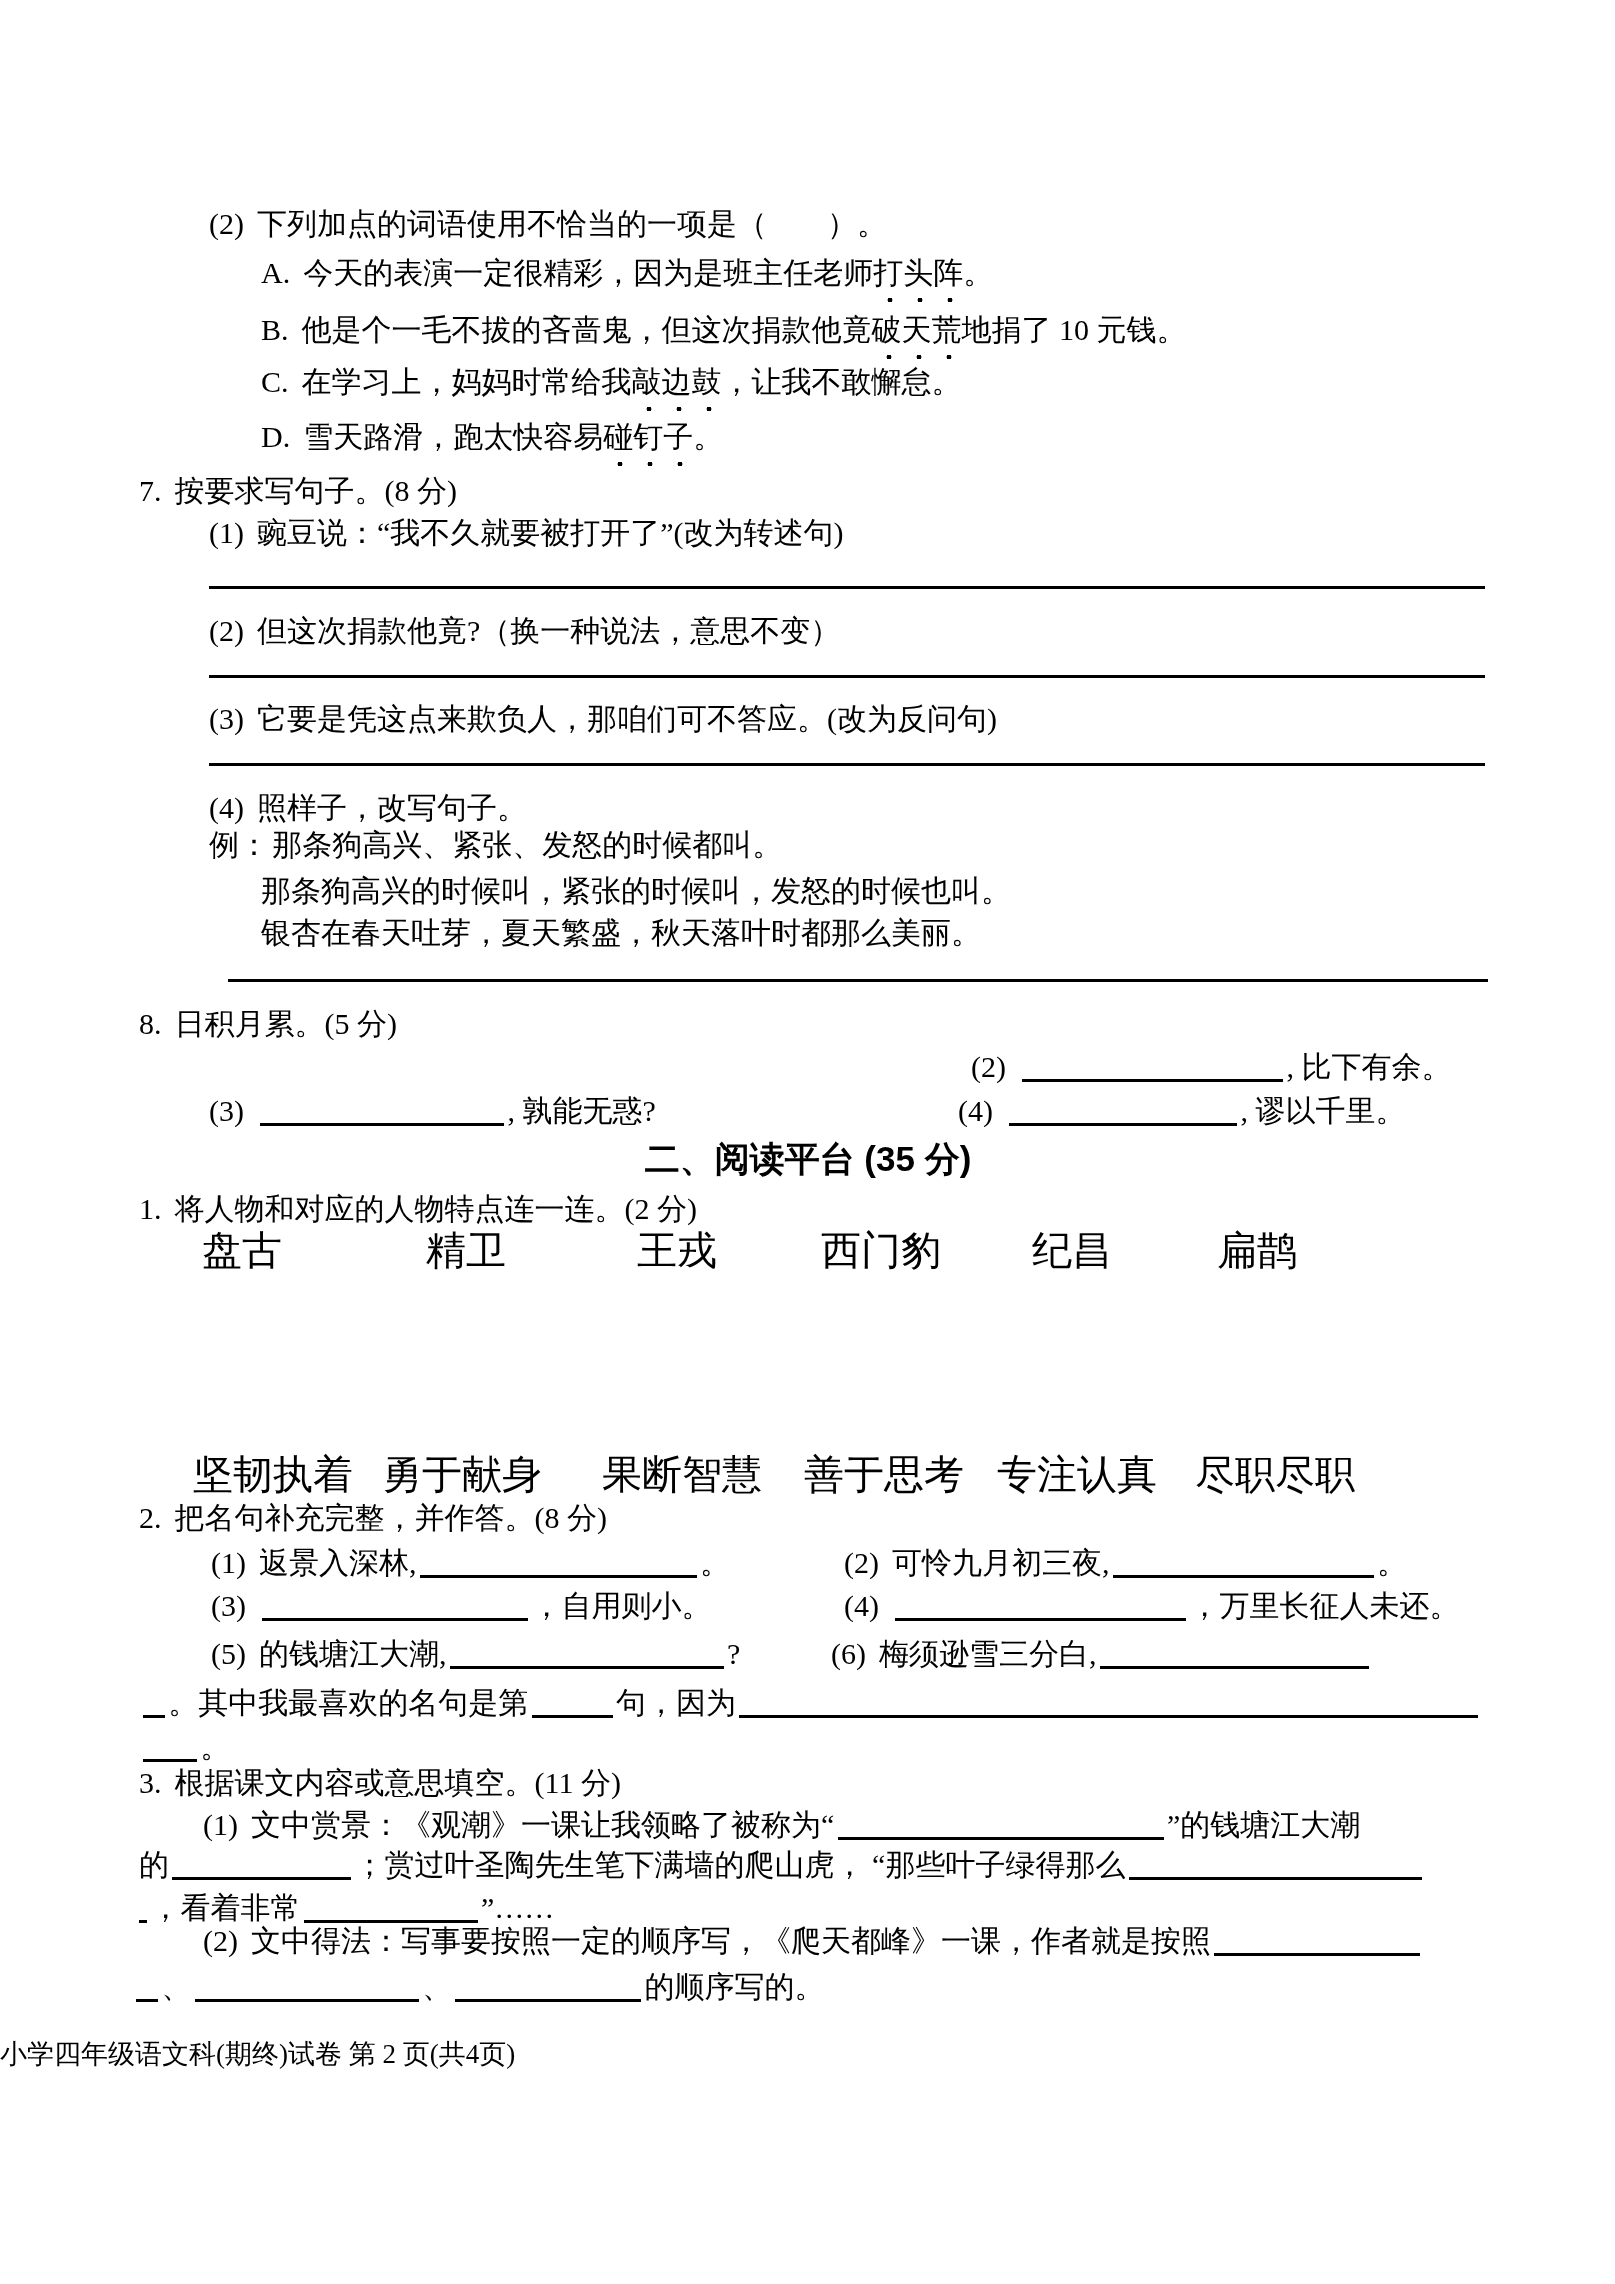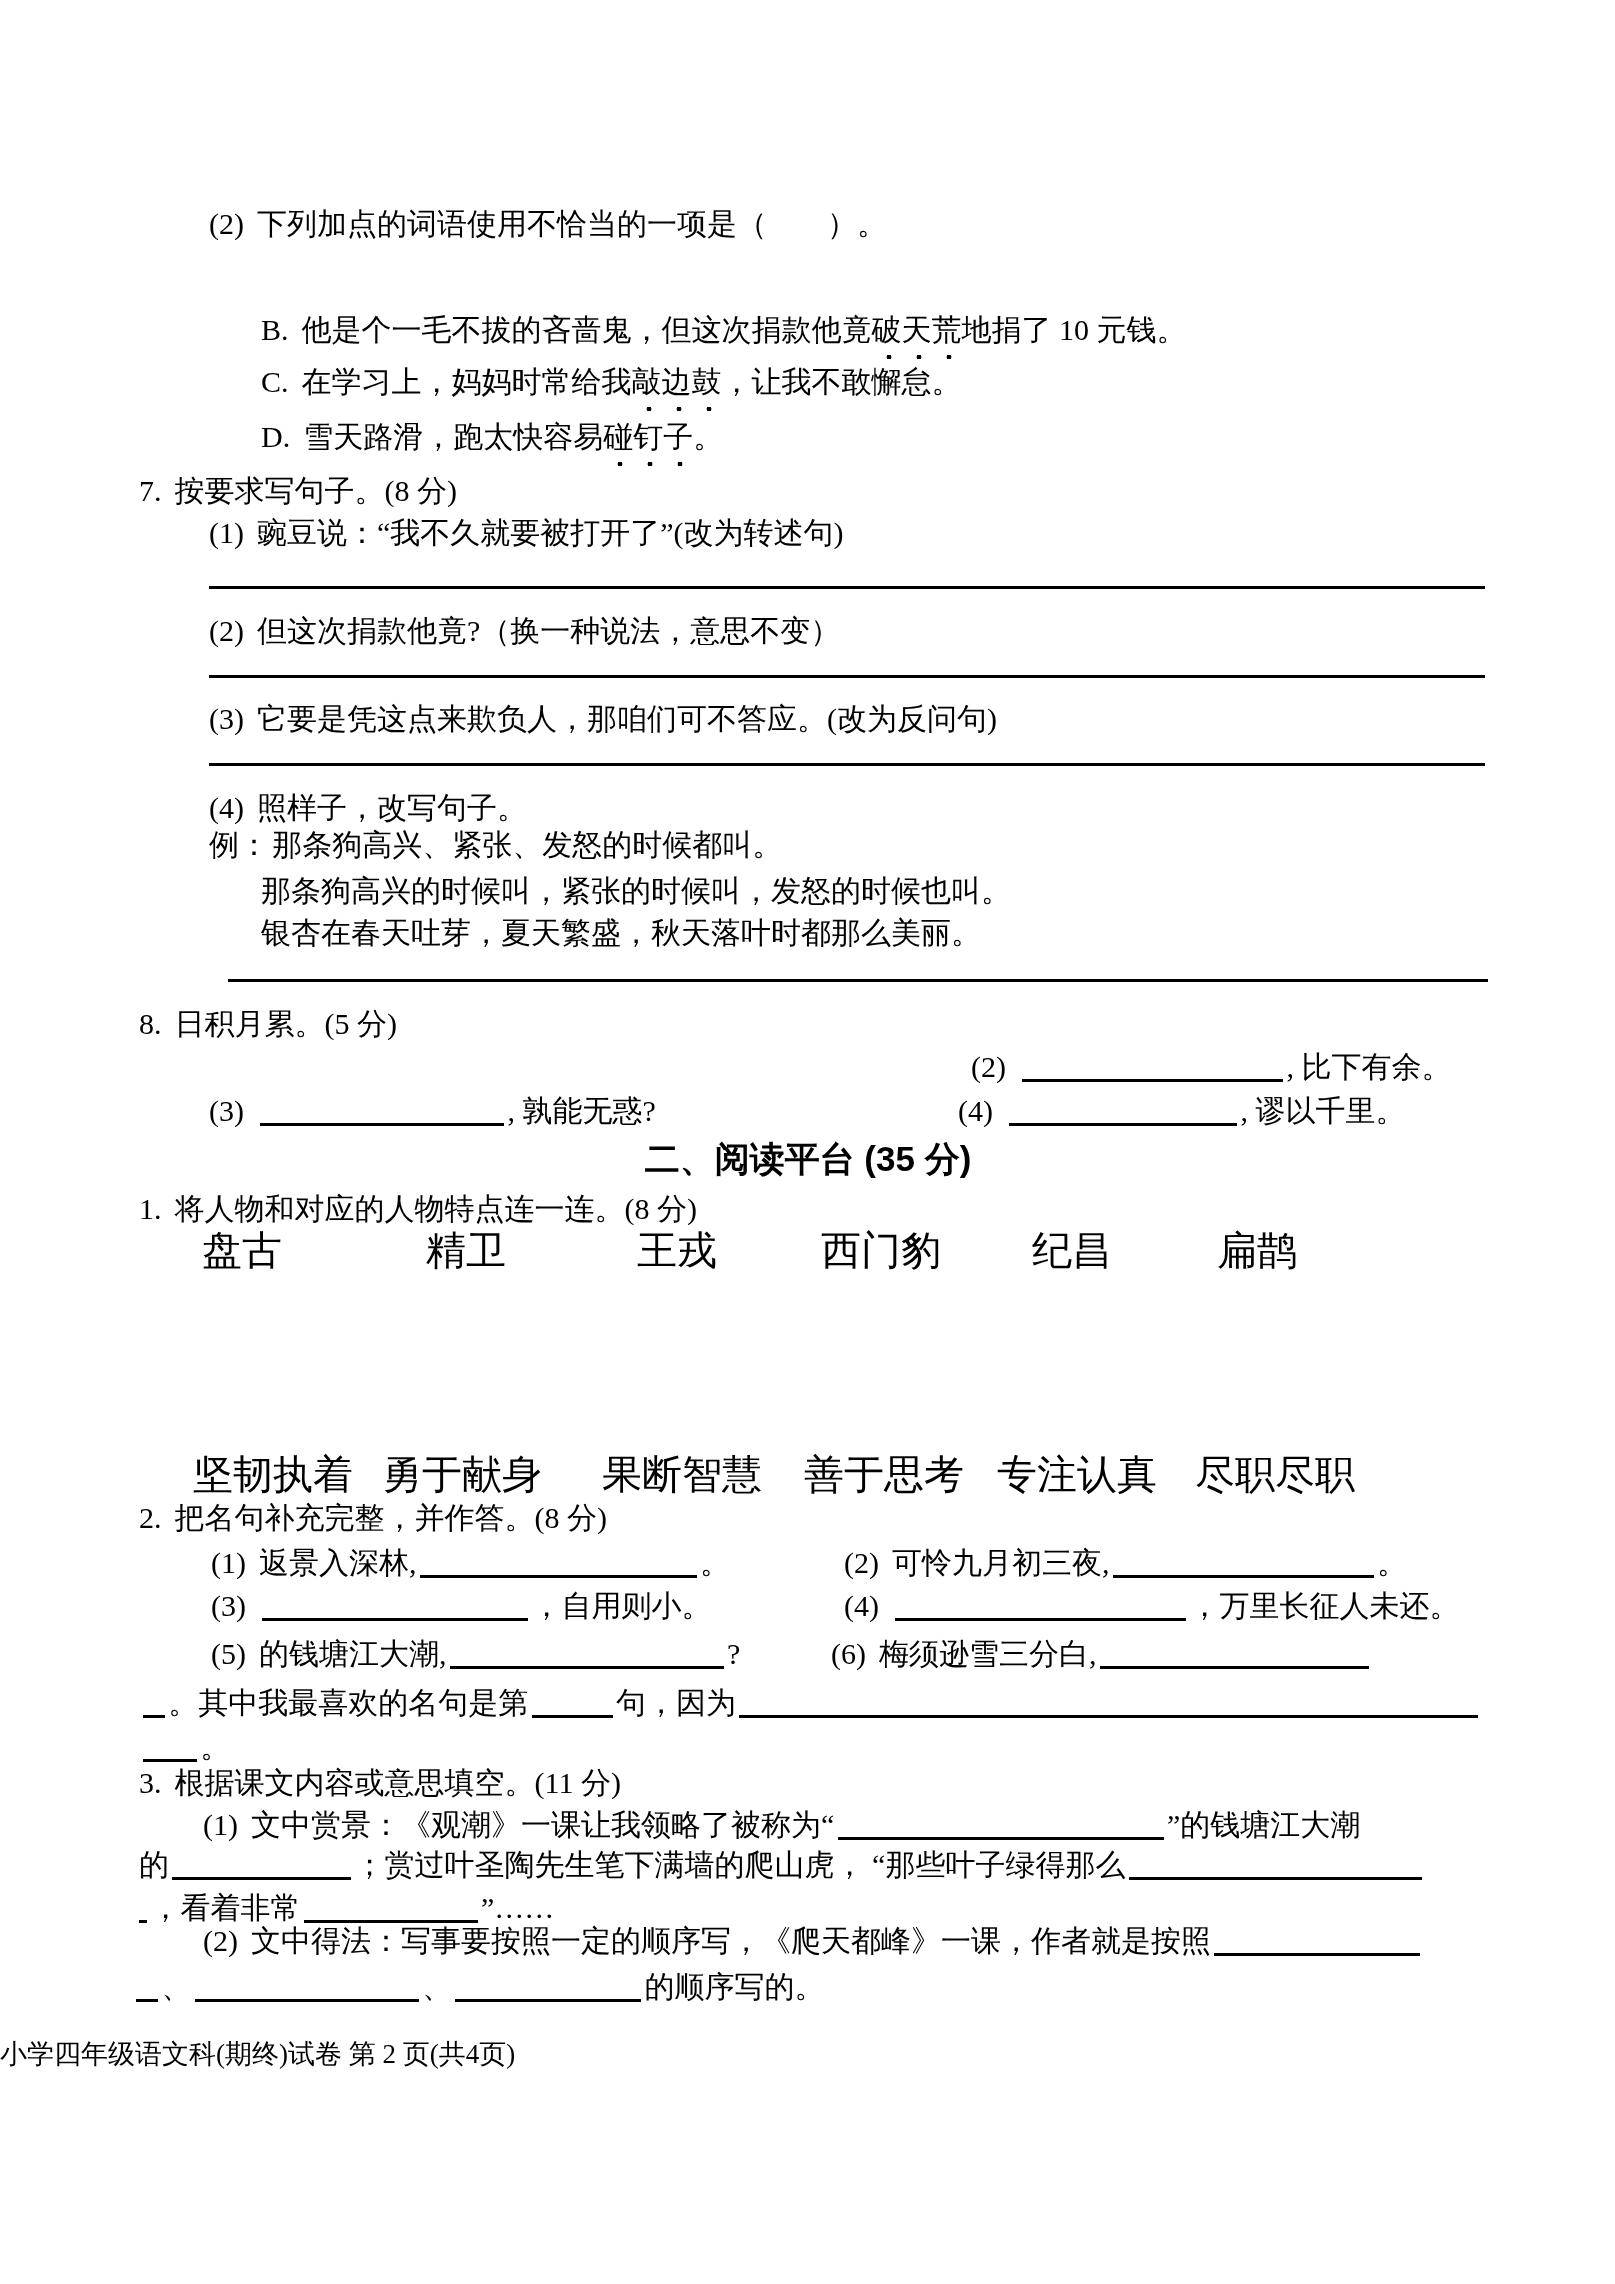--- a/index.html
+++ b/index.html
@@ -42,20 +42,23 @@
 </style>
 </head>
 <body>
 
 <div class="page">
 
   <div class="line" style="left:209px;top:205px">
     <span class="num">(2)</span><span>下列加点的词语使用不恰当的一项是（　　）。</span>
   </div>
 
+  <div class="line" style="left:261px;top:254px">
+    <span class="num">A.</span><span>今天的表演一定很精彩，因为是班主任老师</span><span class="emdots">打头阵</span><span>。</span>
+  </div>
   <div class="line" style="left:261px;top:311px">
     <span class="num">B.</span><span>他是个一毛不拔的吝啬鬼，但这次捐款他竟</span><span class="emdots">破天荒</span><span>地捐了 10 元钱。</span>
   </div>
   <div class="line" style="left:261px;top:363px">
     <span class="num">C.</span><span>在学习上，妈妈时常给我</span><span class="emdots">敲边鼓</span><span>，让我不敢懈怠。</span>
   </div>
   <div class="line" style="left:261px;top:418px">
     <span class="num">D.</span><span>雪天路滑，跑太快容易</span><span class="emdots">碰钉子</span><span>。</span>
   </div>
 
@@ -102,21 +105,21 @@
   </div>
   <div class="line" style="left:958px;top:1092px">
     <span class="num">(4)</span><span class="blank" style="width:228px"></span><span>, 谬以千里。</span>
   </div>
 
   <div class="sectionheader" style="top:1138px">
     <span>二、阅读平台 (35 分)</span>
   </div>
 
   <div class="line" style="left:139px;top:1190px">
-    <span class="num">1.</span><span>将人物和对应的人物特点连一连。(8 分)</span>
+    <span class="num">1.</span><span>将人物和对应的人物特点连一连。(2 分)</span>
   </div>
   <div class="rowpos" style="top:1232px">
     <span style="left:202px">盘古</span>
     <span style="left:426px">精卫</span>
     <span style="left:637px">王戎</span>
     <span style="left:821px">西门豹</span>
     <span style="left:1032px">纪昌</span>
     <span style="left:1217px">扁鹊</span>
   </div>
   <div class="rowpos" style="top:1456px">

